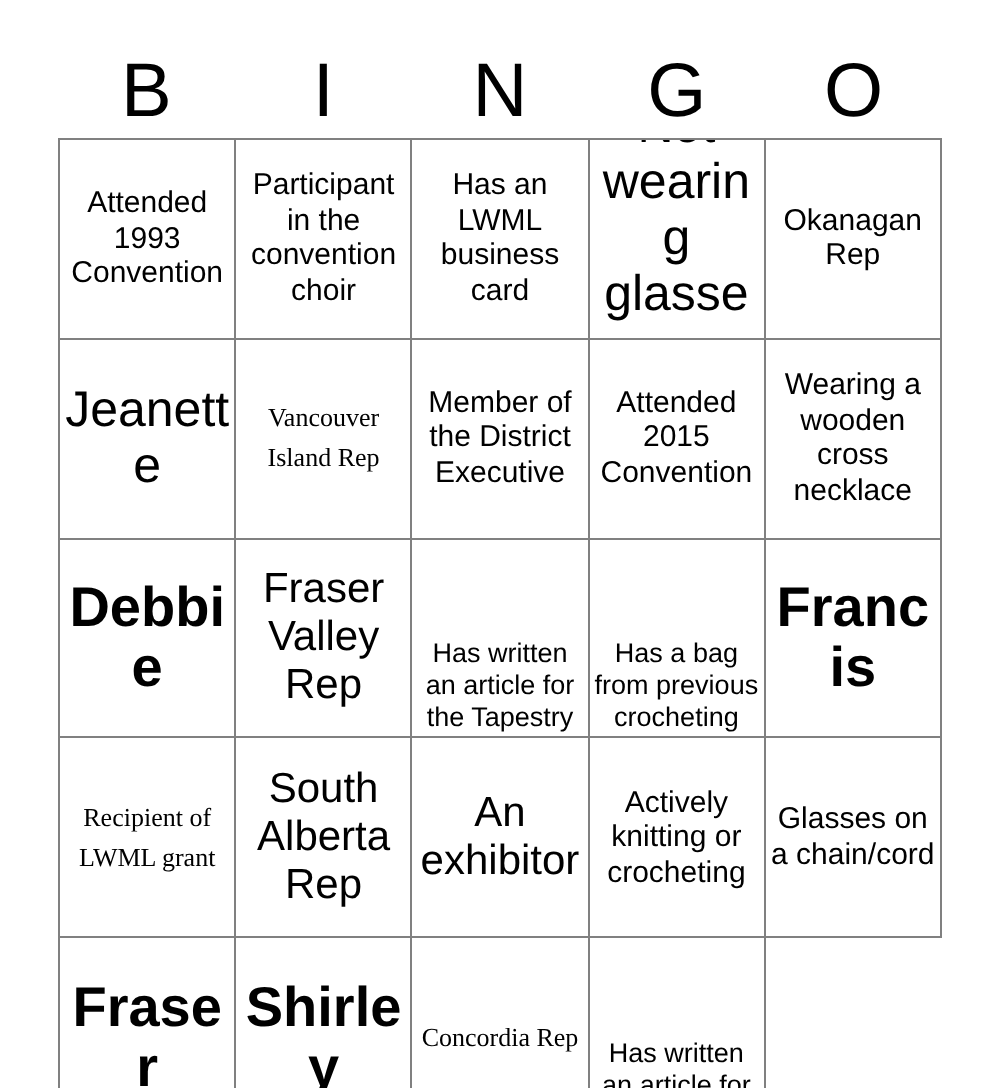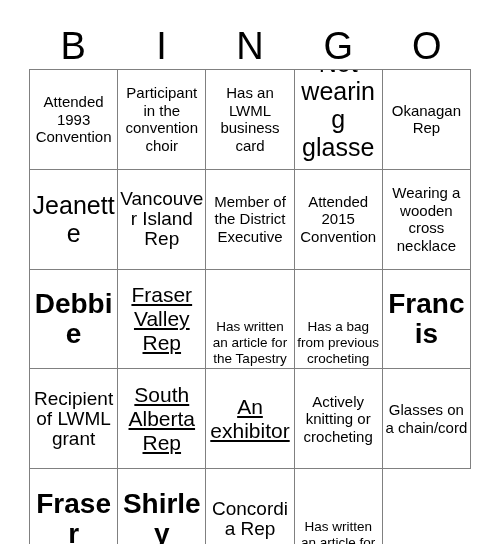--- a/index.html
+++ b/index.html
@@ -78,22 +78,22 @@
     text-align: center;
     color: #000000;
     font-family: "Liberation Sans", sans-serif;
     font-weight: 400;
     word-wrap: break-word;
   }
 
   
   .sz-xs .cell-text { font-size: 13.5px; line-height: 16px; margin-top: 48px; }
   .sz-s  .cell-text { font-size: 15px;   line-height: 17.5px; }
-  .sz-m  .cell-text { font-size: 19px;   line-height: 20px; }
-  .sz-l  .cell-text { font-size: 21px;   line-height: 24px; text-decoration: underline; }
+  .sz-m  .cell-text { font-size: 13px;   line-height: 20px; font-family: Liberation Serif, serif; }
+  .sz-l  .cell-text { font-size: 21px;   line-height: 24px; }
   .sz-xl .cell-text { font-size: 25px;   line-height: 28px; }
   .sz-xxl .cell-text { font-size: 28px;  line-height: 30px; font-weight: bold; }
 </style>
 </head>
 <body>
 
 <div id="card-root">
 
   <div id="bingo-header">
     <span class="header-letter">B</span>

